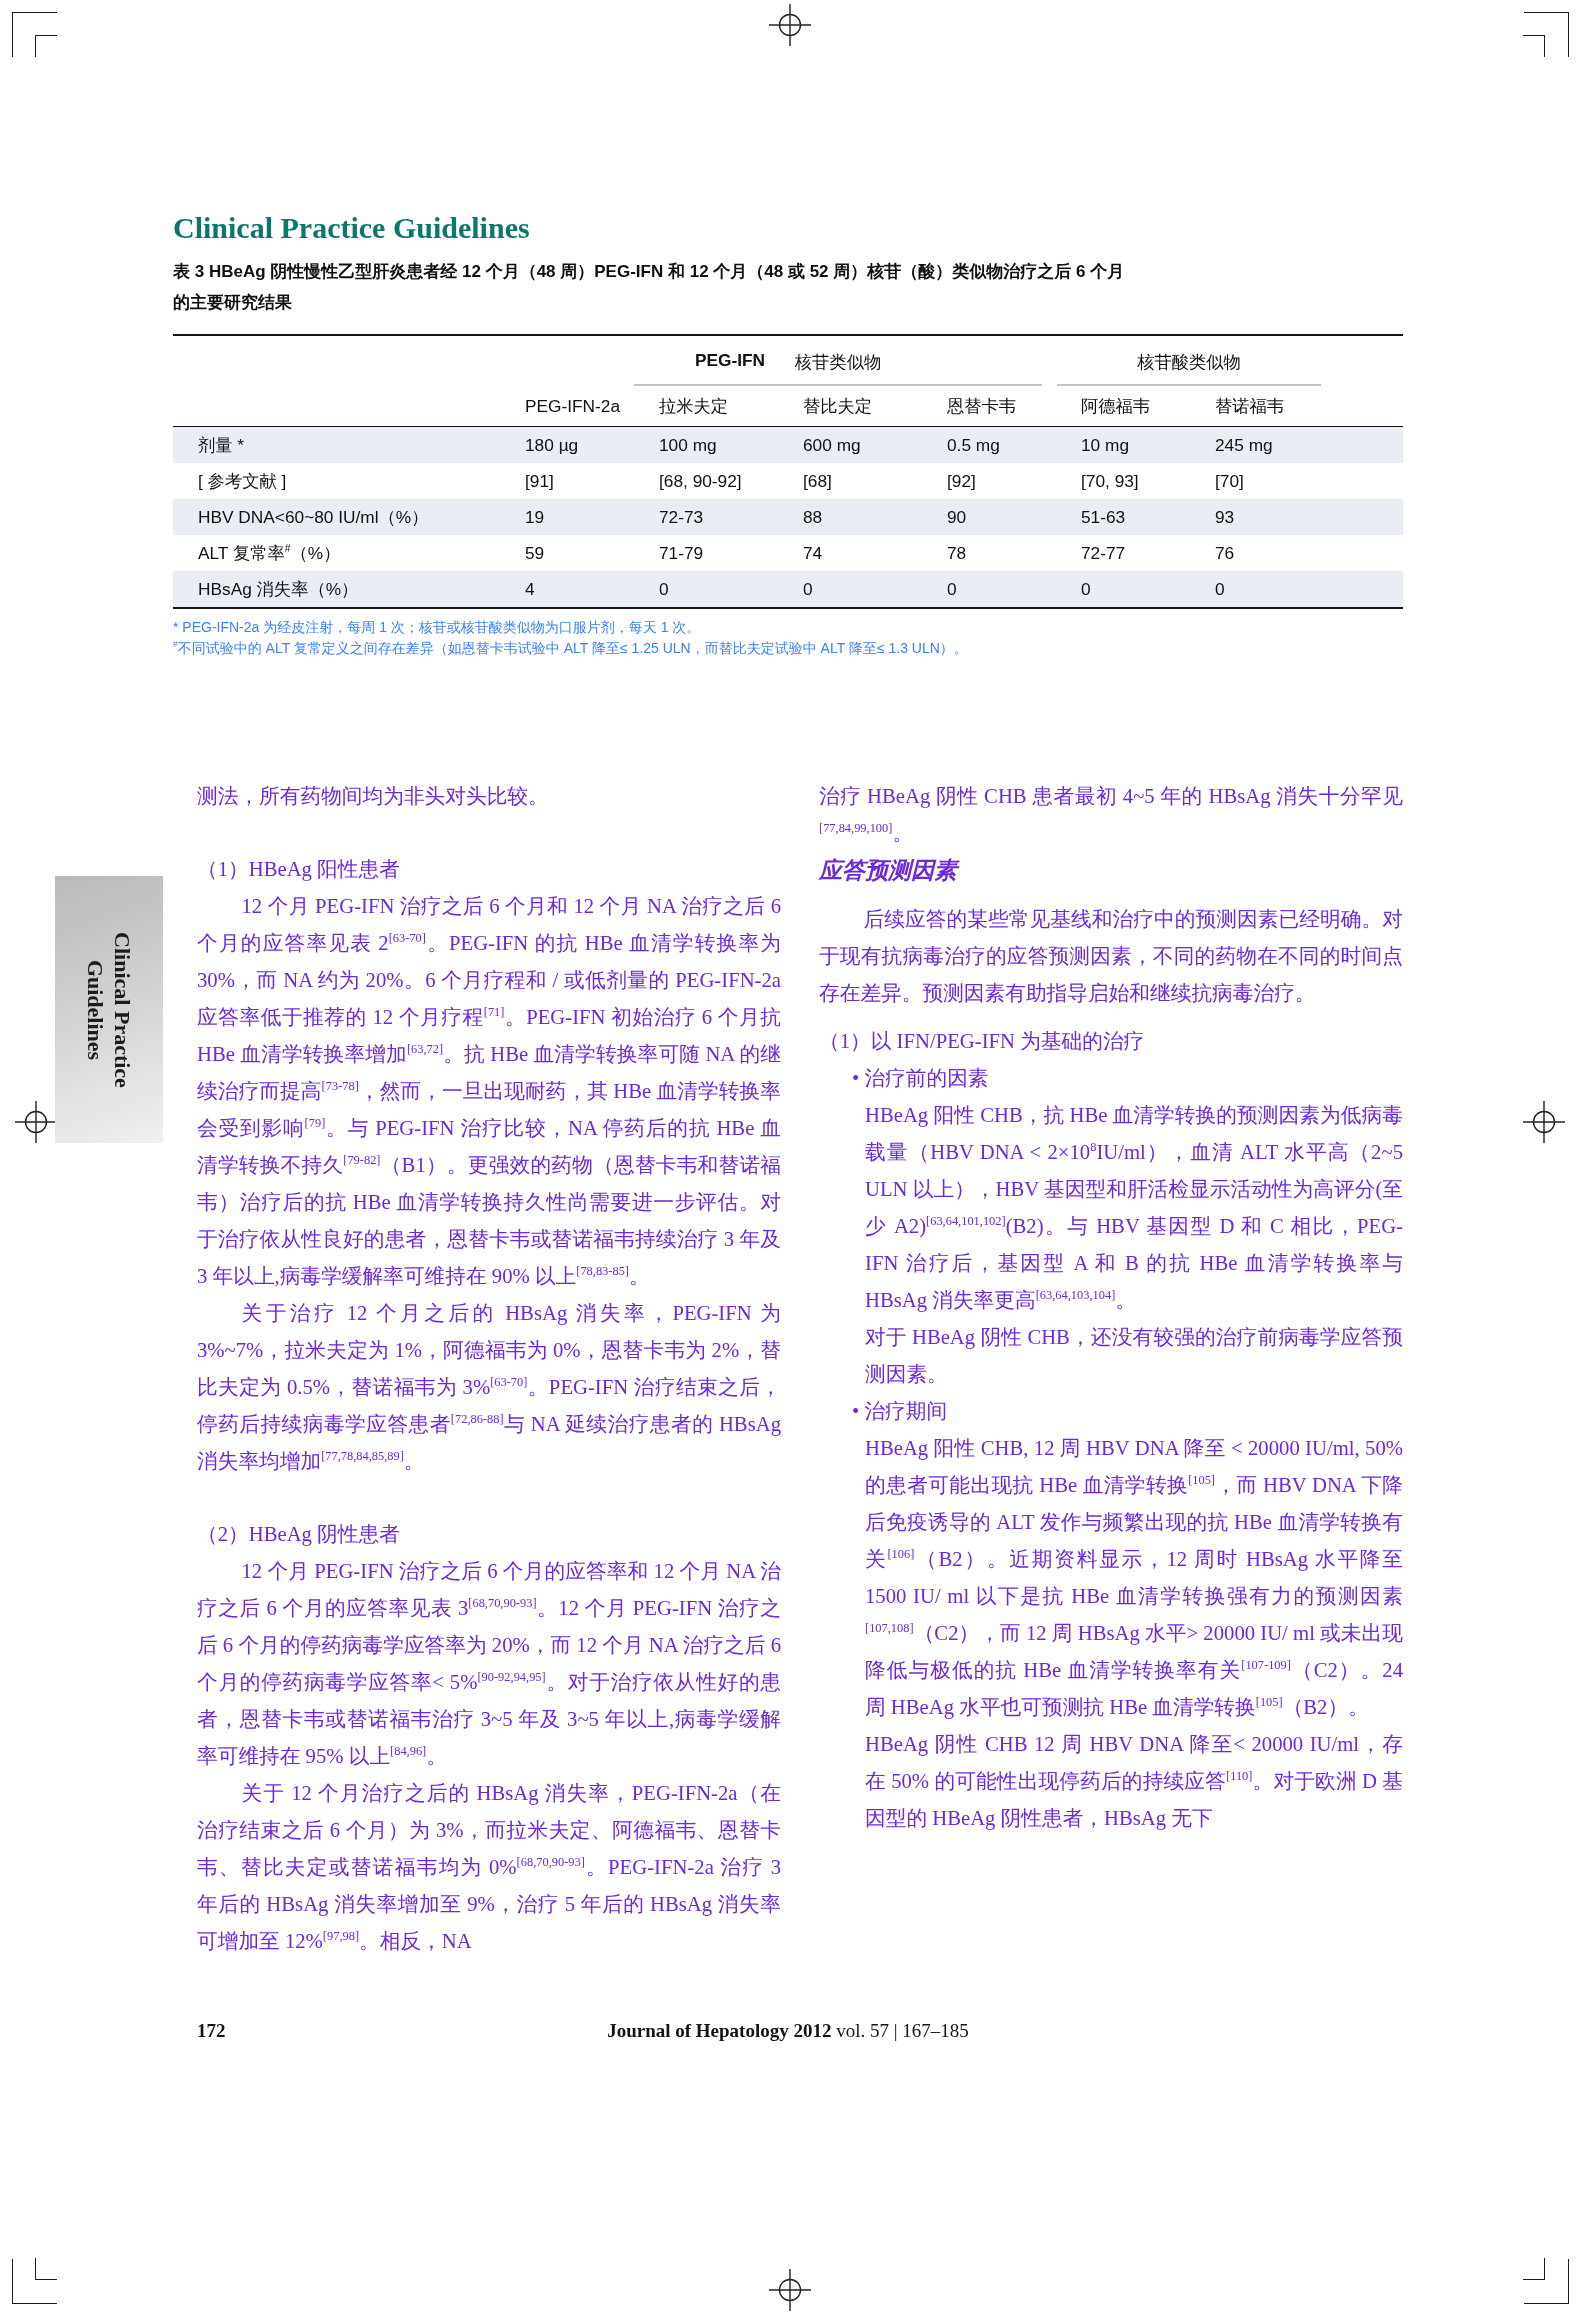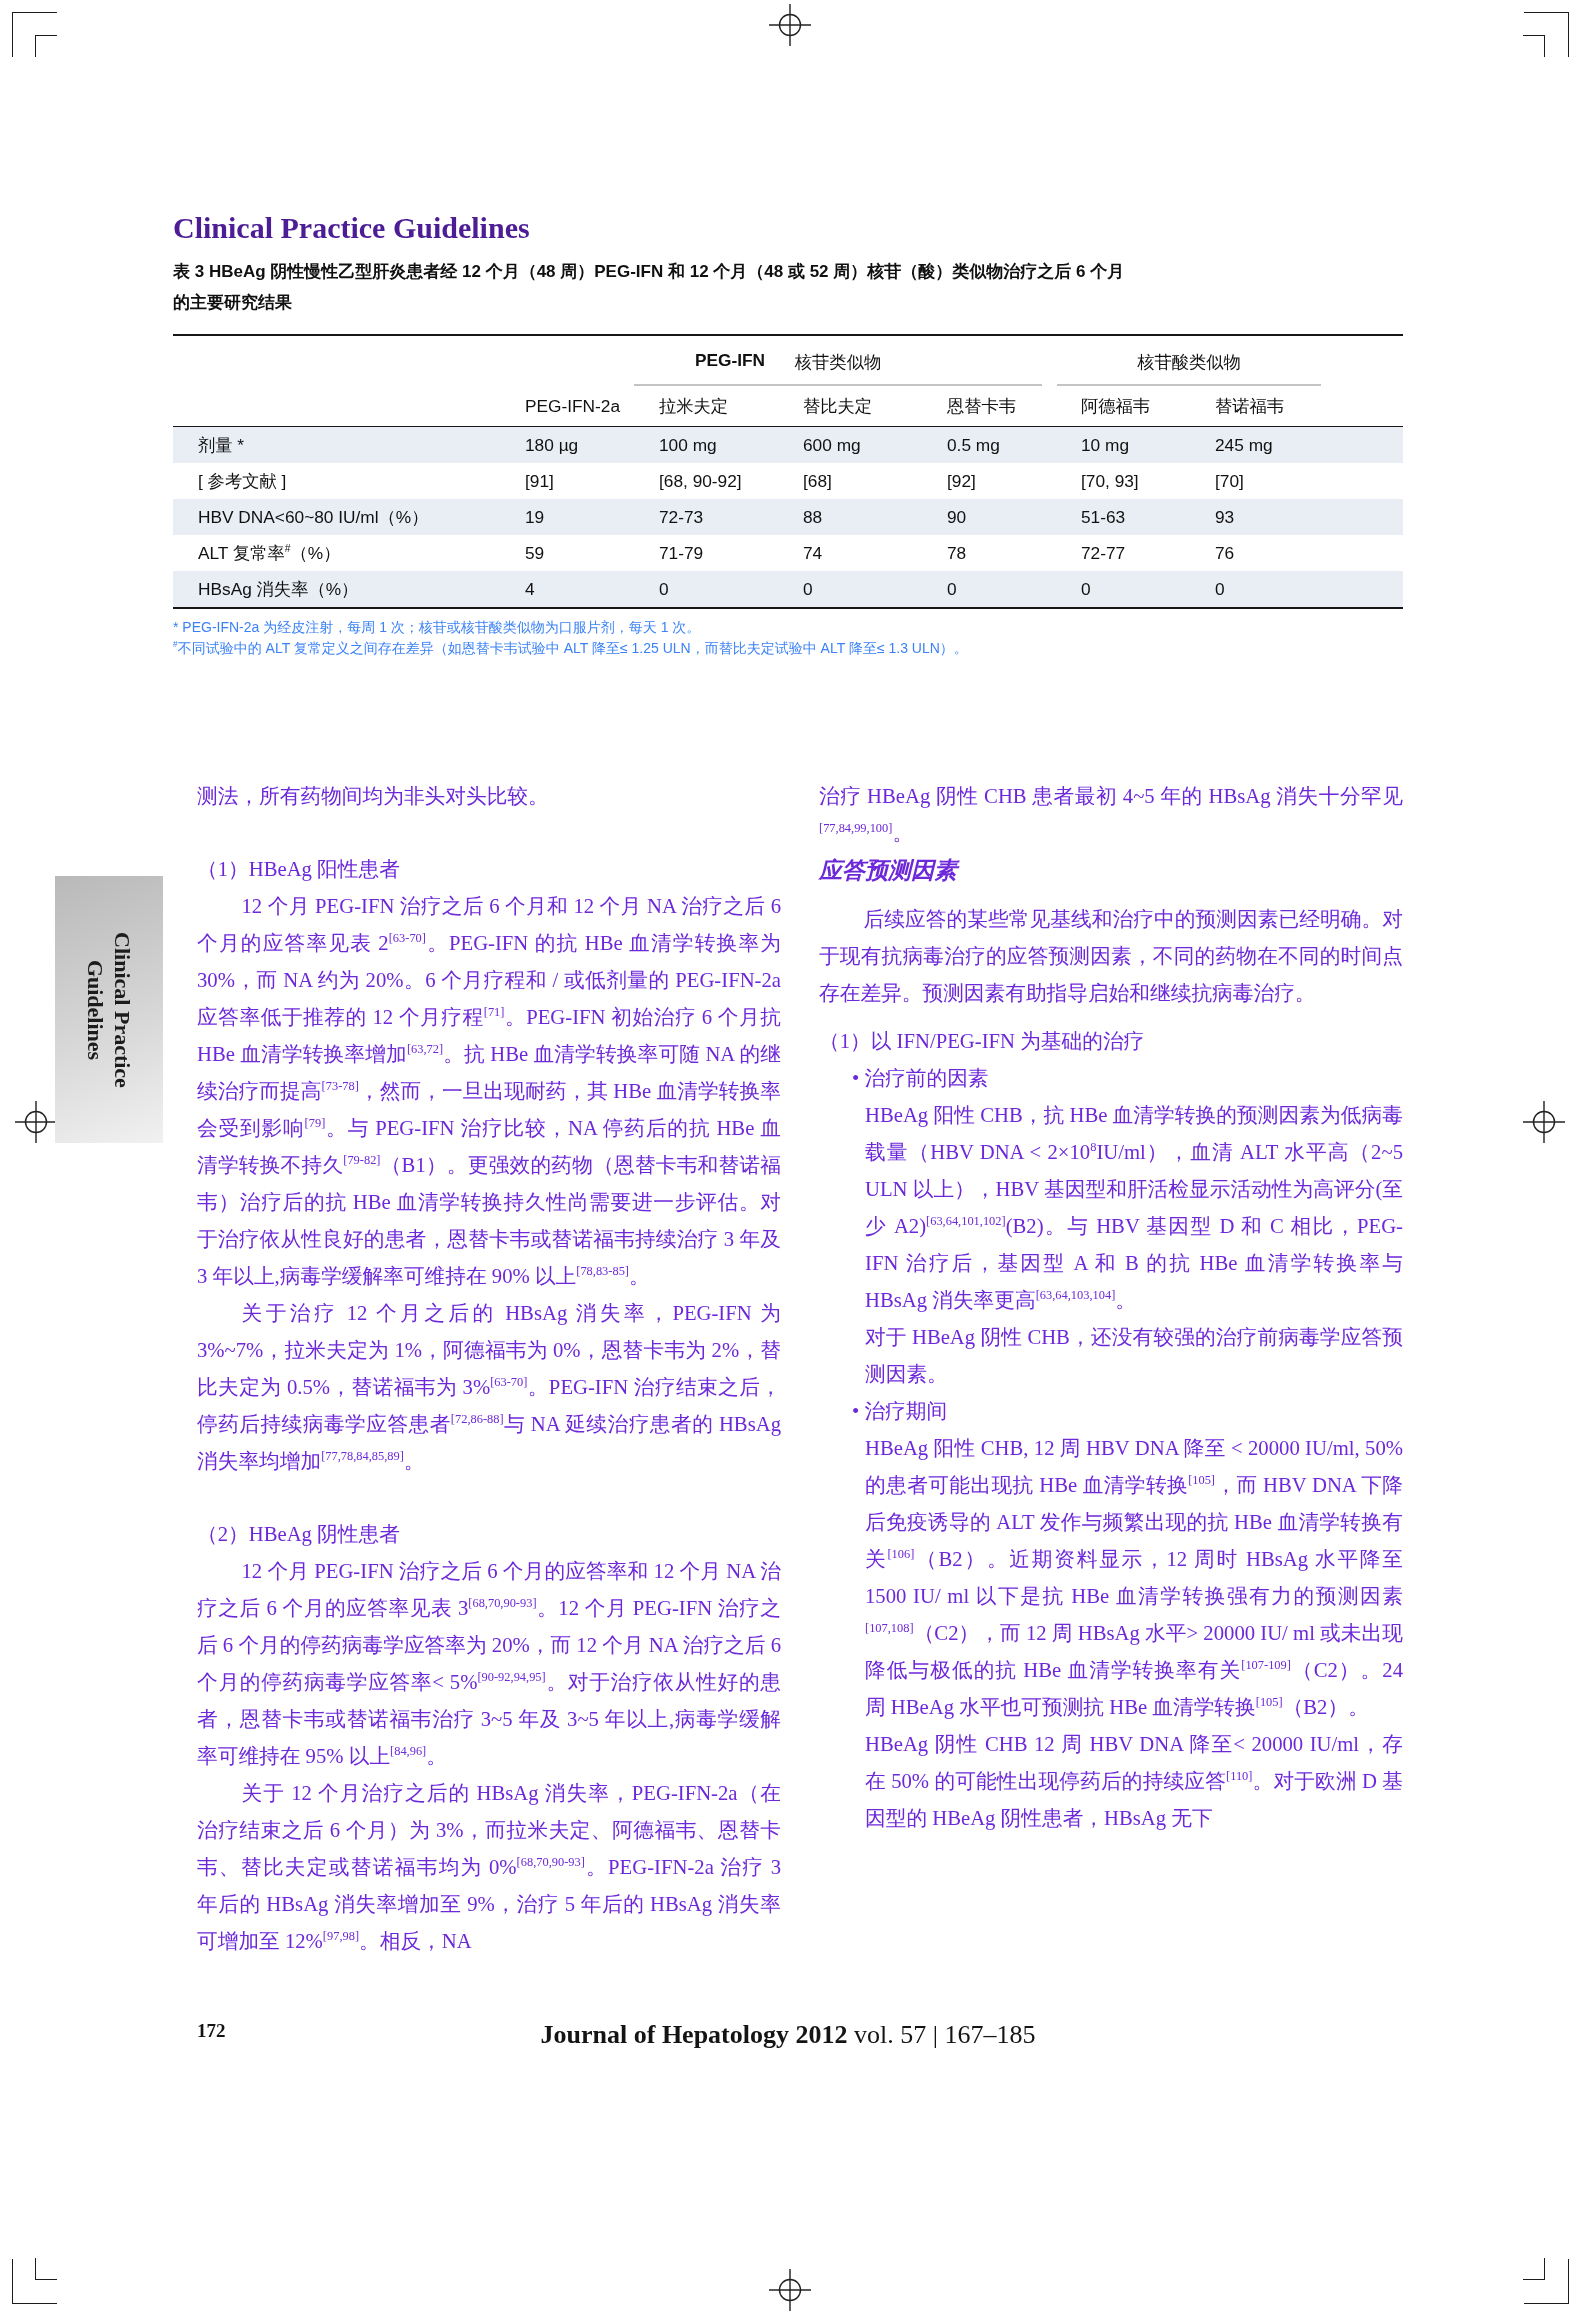--- a/index.html
+++ b/index.html
@@ -22,21 +22,21 @@
   .reg{position:absolute;}
 
   
   .side-tab{position:absolute;left:55px;top:876px;width:108px;height:267px;
             background:linear-gradient(160deg,#b9b9b9 0%,#d6d6d6 55%,#f1f1f1 100%);}
   .side-tab-text{position:absolute;left:50%;top:50%;width:267px;
                  transform:translate(-50%,-50%) rotate(90deg);
                  text-align:center;font-weight:bold;font-size:22px;line-height:27px;color:#1c1c1c;}
 
   
-  .title{position:absolute;left:173px;top:211px;margin:0;font-weight:bold;font-size:30px;color:#4c1d95;}
+  .title{position:absolute;left:173px;top:211px;margin:0;font-weight:bold;font-size:30px;color:#0f766e;}
   .caption{position:absolute;left:173px;top:256px;width:1249px;
            font-family:"Liberation Sans",sans-serif;font-weight:bold;font-size:17px;
            line-height:31px;color:#101010;}
 
   
   .tbl{position:absolute;left:173px;top:334px;width:1230px;
        font-family:"Liberation Sans",sans-serif;color:#111;}
   .ghead{position:relative;height:50px;border-top:2.9px solid #161616;}
   .gh{position:absolute;top:14.4px;font-size:17.3px;}
   .gh1{left:522px;font-weight:bold;}
@@ -64,21 +64,21 @@
   .col-right{left:819px;}
   .blk-subhead{margin-top:36px;}
   .blk-subhead-sm{margin-top:11.5px;}
   .blk-para{text-indent:2.15em;}
   .blk-section{margin-bottom:11.5px;font-weight:bold;font-style:italic;font-size:23px;}
   .blk-bullet{margin-left:33px;}
   .blk-indent{margin-left:46px;}
 
   
   .footer-num{position:absolute;left:197px;top:2020px;font-weight:bold;font-size:19px;}
-  .footer-center{position:absolute;left:173px;top:2020px;width:1230px;text-align:center;font-size:26px;}
+  .footer-center{position:absolute;left:173px;top:2020px;width:1230px;text-align:center;font-size:19px;}
   .footer-center .b{font-weight:bold;}
 </style>
 </head>
 <body>
 
 <div class="page">
 
   <div class="corner c-out c-tl"></div>
   <div class="corner c-in c-tl"></div>
   <div class="corner c-out c-tr"></div>

